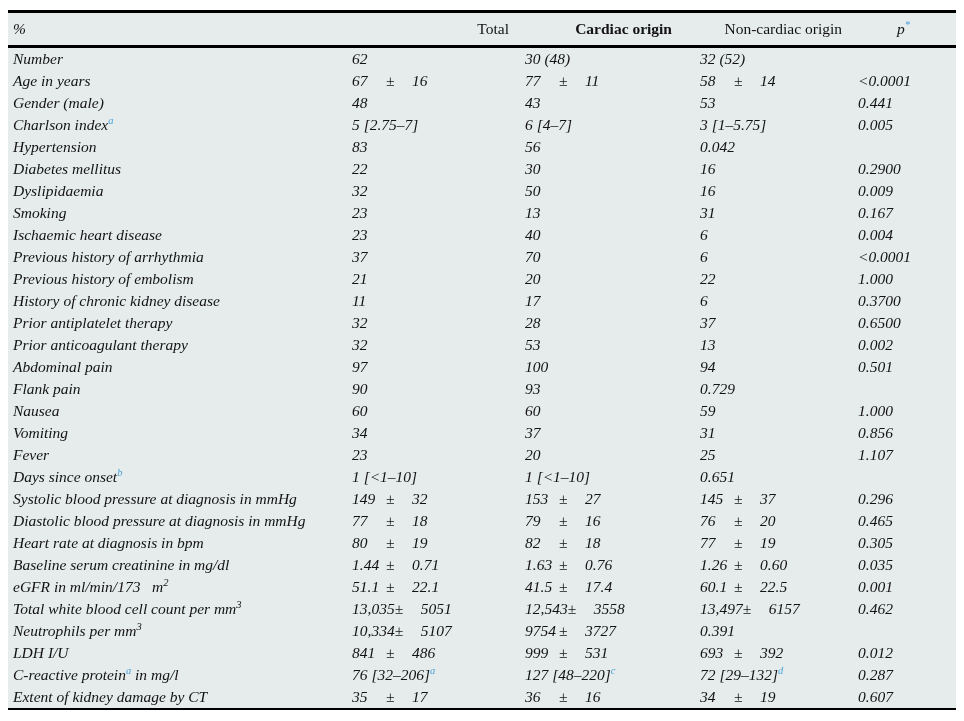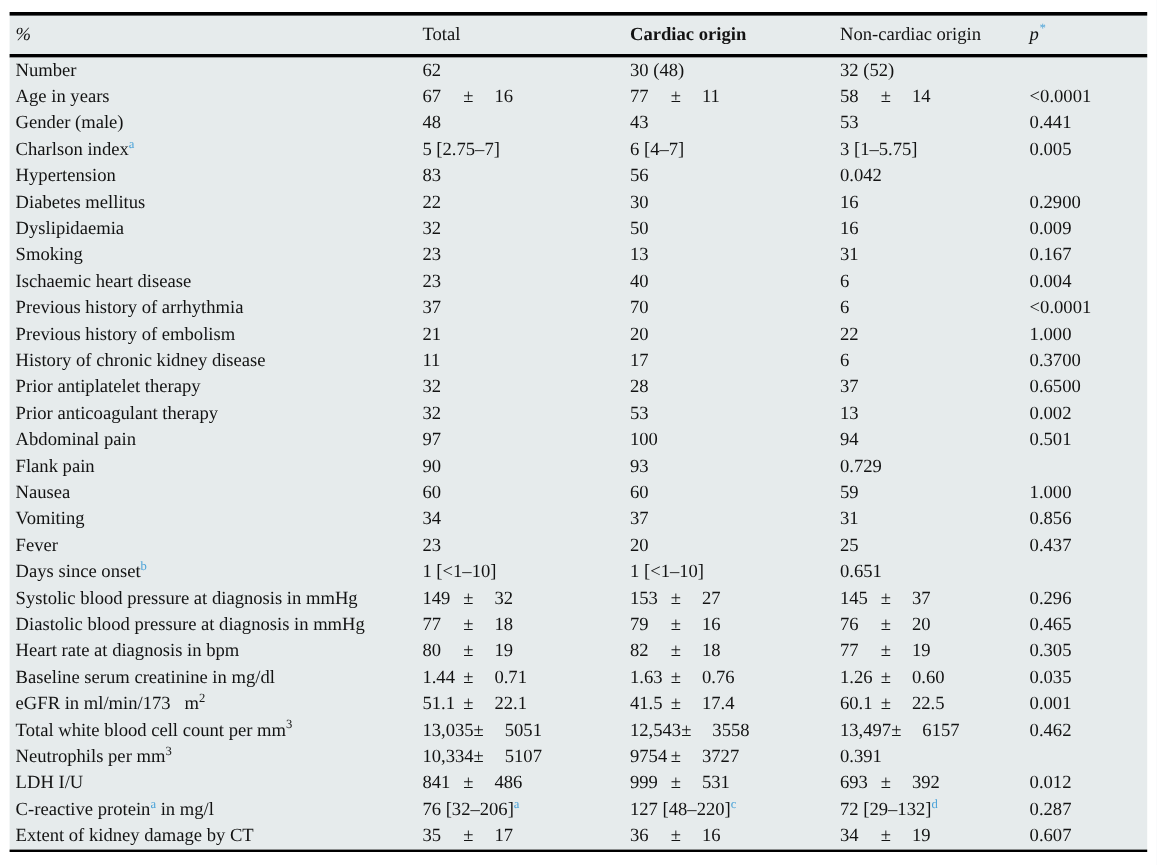--- a/index.html
+++ b/index.html
@@ -8,28 +8,28 @@
     font-family:"Liberation Serif","DejaVu Serif",serif;color:#131313;
     overflow:hidden;
   }
   .tbl{position:absolute;left:8px;top:10px;width:948px;}
   .thead{
     background:#e6ebec;
     border-top:3px solid #000;border-bottom:3px solid #000;
     display:grid;grid-template-columns:344px 173px 175px 158px 1fr;
     height:32px;line-height:32px;font-size:15.5px;
   }
-  .tbody{background:#e6ebec;border-bottom:2.5px solid #000;}
+  .tbody{background:#e6ebec;border-bottom:2.5px solid #000;font-style:italic;}
   .row{
     display:grid;grid-template-columns:344px 173px 175px 158px 1fr;
     height:22px;line-height:22px;font-size:15.5px;
   }
   .cell{white-space:pre;overflow:visible;}
   .label{padding-left:5px;}
-  .hdr-c{text-align:left;}
+  .hdr-c{text-align:right;}
   .hdr-pct{font-style:italic;}
   .hdr-total{padding-right:16px;}
   .hdr-cardiac{padding-right:28px;font-weight:bold;}
   .hdr-noncardiac{padding-right:16px;}
   .hdr-p{padding-right:46px;font-style:italic;}
   sup{
     font-size:10.5px;line-height:0;vertical-align:baseline;
     position:relative;top:-6px;
   }
   sup.fn{color:#4aa2d8;}
@@ -171,21 +171,21 @@
     <div class="cell val">34</div>
     <div class="cell val">37</div>
     <div class="cell val">31</div>
     <div class="cell val">0.856</div>
   </div>
       <div class="row">
     <div class="cell label">Fever</div>
     <div class="cell val">23</div>
     <div class="cell val">20</div>
     <div class="cell val">25</div>
-    <div class="cell val">0.437</div>
+    <div class="cell val">1.107</div>
   </div>
       <div class="row">
     <div class="cell label">Days since onset<sup class="fn">b</sup></div>
     <div class="cell val">1 [&lt;1–10]</div>
     <div class="cell val">1 [&lt;1–10]</div>
     <div class="cell val">0.651</div>
   </div>
       <div class="row">
     <div class="cell label">Systolic blood pressure at diagnosis in mmHg</div>
     <div class="cell val"><span class="v1">149</span><span class="pm">±</span><span class="v2">32</span></div>

